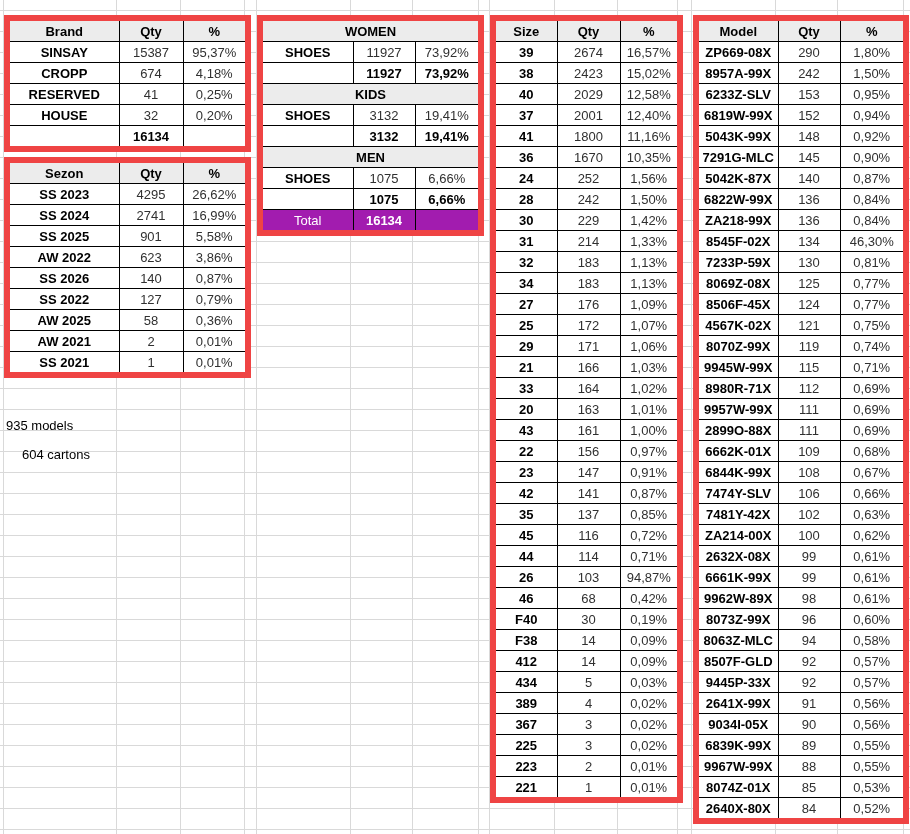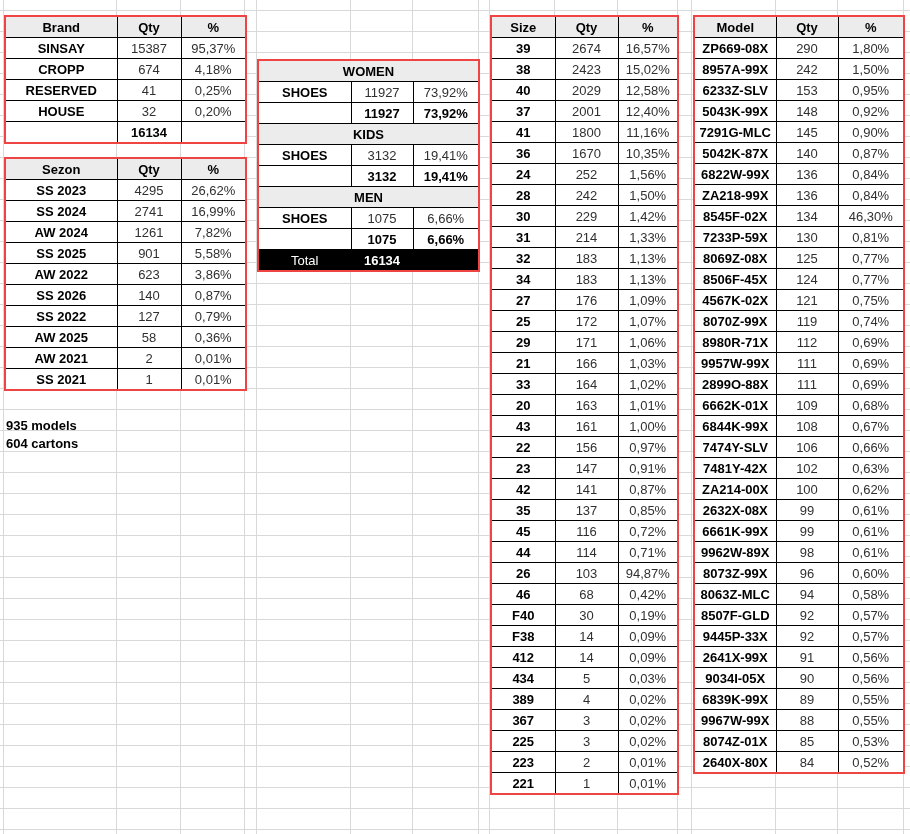--- a/index.html
+++ b/index.html
@@ -21,51 +21,51 @@
       linear-gradient(#d9d9d9,#d9d9d9),linear-gradient(#d9d9d9,#d9d9d9),
       linear-gradient(#d9d9d9,#d9d9d9),linear-gradient(#d9d9d9,#d9d9d9),
       linear-gradient(#d9d9d9,#d9d9d9),linear-gradient(#d9d9d9,#d9d9d9);
     background-repeat:repeat,no-repeat,no-repeat,no-repeat,no-repeat,no-repeat,no-repeat,no-repeat,no-repeat,no-repeat,no-repeat,no-repeat,no-repeat,no-repeat,no-repeat,no-repeat,no-repeat;
     background-size:auto,1px 100%,1px 100%,1px 100%,1px 100%,1px 100%,1px 100%,1px 100%,1px 100%,1px 100%,1px 100%,1px 100%,1px 100%,1px 100%,1px 100%,1px 100%,1px 100%;
     background-position:0 0,3px 0,116px 0,180px 0,244px 0,256px 0,350px 0,412px 0,478px 0,489px 0,554px 0,617px 0,677px 0,691px 0,775px 0,837px 0,903px 0;
   }
   table.tbl{
     position:absolute;border-collapse:collapse;table-layout:fixed;
     background:#fff;font-size:13px;line-height:19px;color:#000;
-    border:2px solid #ef4444;
+    border:6px solid #ef4444;
   }
   .tbl th,.tbl td{
     border:1px solid #000;height:20px;padding:0 1px;
     overflow:hidden;white-space:nowrap;text-align:center;vertical-align:middle;
   }
   .tbl thead th{background:#ececec;font-weight:700;}
   .lbl{font-weight:700;}
   .num{font-weight:400;color:#303030;}
   .bold-num{font-weight:700;color:#000;}
   
   .sec-hdr td{background:#ececec;font-weight:700;text-align:center;}
   .cat-lbl{font-weight:700;text-align:left;padding-left:3px;}
   .cat-num{text-align:right;padding-right:4px;font-weight:400;color:#303030;}
   .cat-sub td{font-weight:700;color:#000;}
   .cat-sub .cat-num{font-weight:700;color:#000;}
-  .total-row td{background:#000000;color:#fff;border-color:#000;}
+  .total-row td{background:#a21caf;color:#fff;border-color:#000;}
   .total-label{text-align:right;padding-right:8px;font-weight:400;}
   .total-val{text-align:right;padding-right:4px;font-weight:700;}
   
   #brand-table{left:4px;top:15px;width:241px;}
   #sezon-table{left:4px;top:157px;width:241px;}
-  #category-table{left:257px;top:15px;width:221px;margin-top:44px;}
+  #category-table{left:257px;top:15px;width:221px;}
   #size-table{left:490px;top:15px;width:187px;}
   #model-table{left:693px;top:15px;width:210px;}
   .note{
     position:absolute;left:6px;height:21px;line-height:21px;
-    font-size:13px;font-weight:700;color:#000;white-space:nowrap;text-align:center;
+    font-size:13px;font-weight:400;color:#000;white-space:nowrap;text-align:center;
   }
   #note-models{top:415px;}
-  #note-cartons{top:433px;}
+  #note-cartons{top:444px;margin-left:16px;}
 </style>
 </head>
 <body>
 
 <div class="gridbg"></div>
 
 <table class="tbl" id="brand-table">
   <colgroup>
       <col style="width:112px">
       <col style="width:64px">
@@ -134,25 +134,20 @@
         <td class="num">4295</td>
         <td class="num">26,62%</td>
       </tr>
 
       <tr>
         <td class="lbl">SS 2024</td>
         <td class="num">2741</td>
         <td class="num">16,99%</td>
       </tr>
 
-      <tr>
-        <td class="lbl">AW 2024</td>
-        <td class="num">1261</td>
-        <td class="num">7,82%</td>
-      </tr>
 
       <tr>
         <td class="lbl">SS 2025</td>
         <td class="num">901</td>
         <td class="num">5,58%</td>
       </tr>
 
       <tr>
         <td class="lbl">AW 2022</td>
         <td class="num">623</td>
@@ -508,20 +503,25 @@
         <td class="num">242</td>
         <td class="num">1,50%</td>
       </tr>
 
       <tr>
         <td class="lbl">6233Z-SLV</td>
         <td class="num">153</td>
         <td class="num">0,95%</td>
       </tr>
 
+      <tr>
+        <td class="lbl">6819W-99X</td>
+        <td class="num">152</td>
+        <td class="num">0,94%</td>
+      </tr>
 
       <tr>
         <td class="lbl">5043K-99X</td>
         <td class="num">148</td>
         <td class="num">0,92%</td>
       </tr>
 
       <tr>
         <td class="lbl">7291G-MLC</td>
         <td class="num">145</td>
@@ -576,20 +576,25 @@
         <td class="num">0,75%</td>
       </tr>
 
       <tr>
         <td class="lbl">8070Z-99X</td>
         <td class="num">119</td>
         <td class="num">0,74%</td>
       </tr>
 
 
+      <tr>
+        <td class="lbl">9945W-99X</td>
+        <td class="num">115</td>
+        <td class="num">0,71%</td>
+      </tr>
 
       <tr>
         <td class="lbl">8980R-71X</td>
         <td class="num">112</td>
         <td class="num">0,69%</td>
       </tr>
 
       <tr>
         <td class="lbl">9957W-99X</td>
         <td class="num">111</td>

